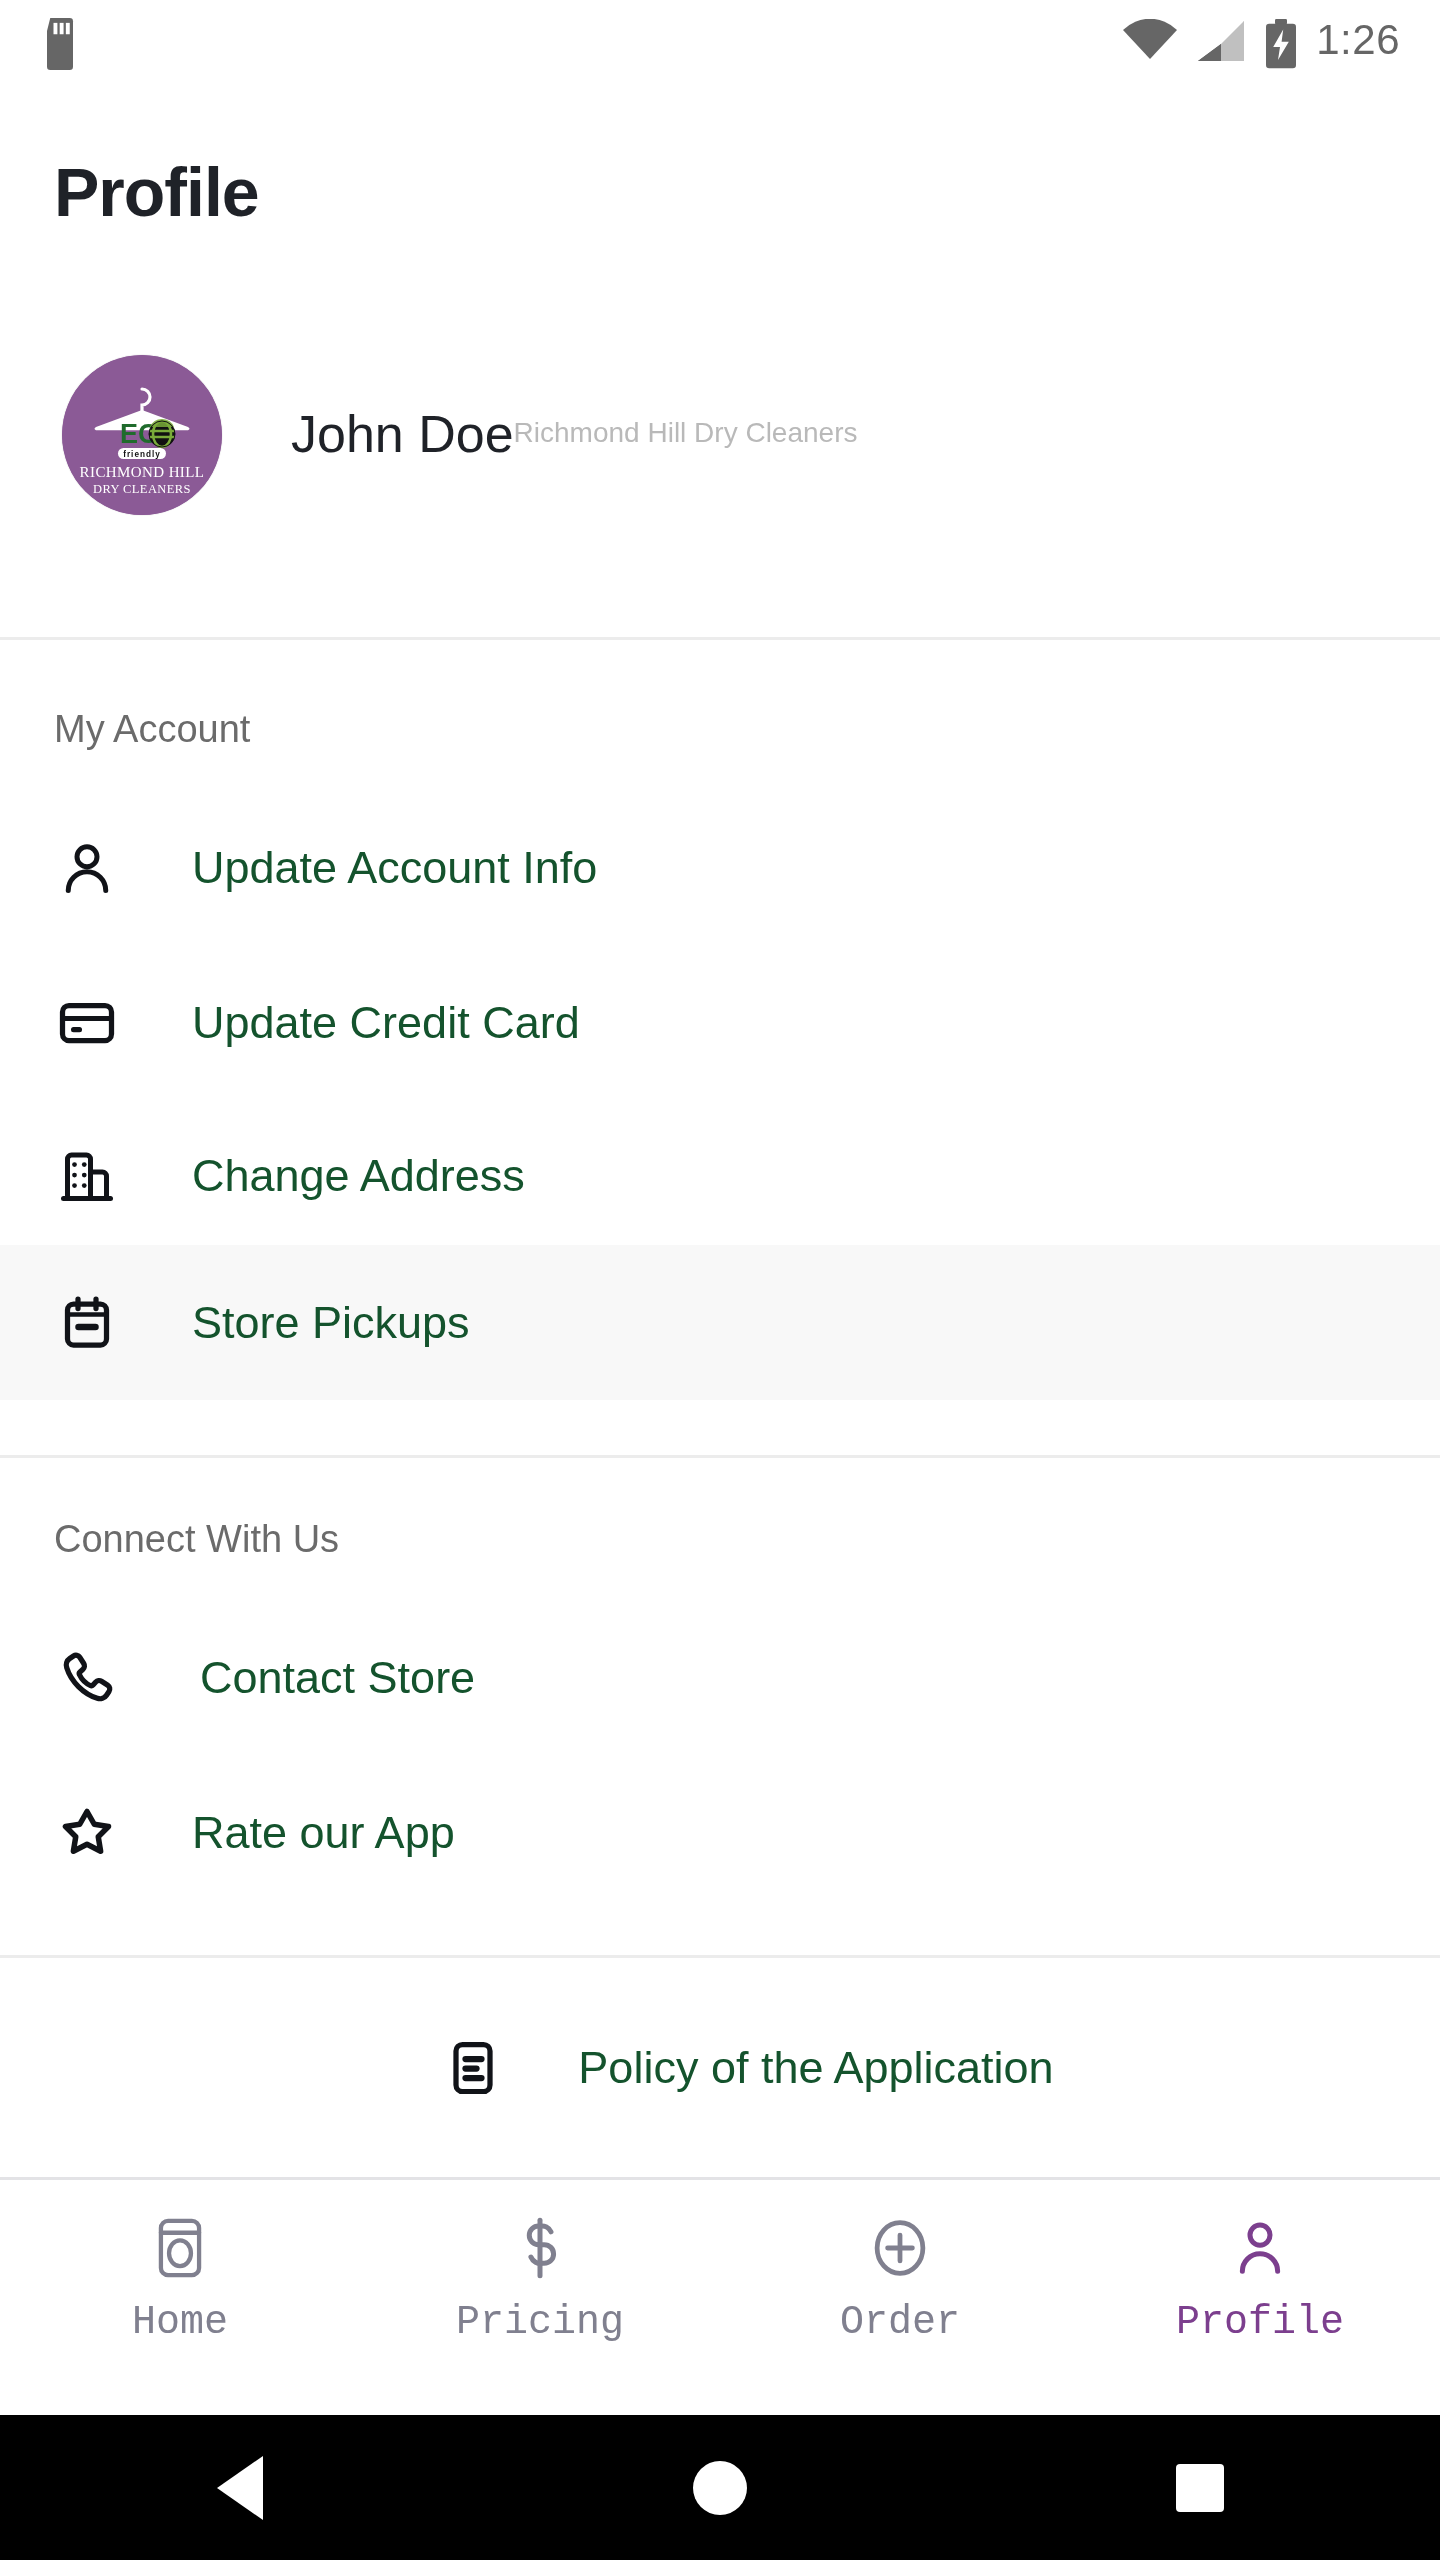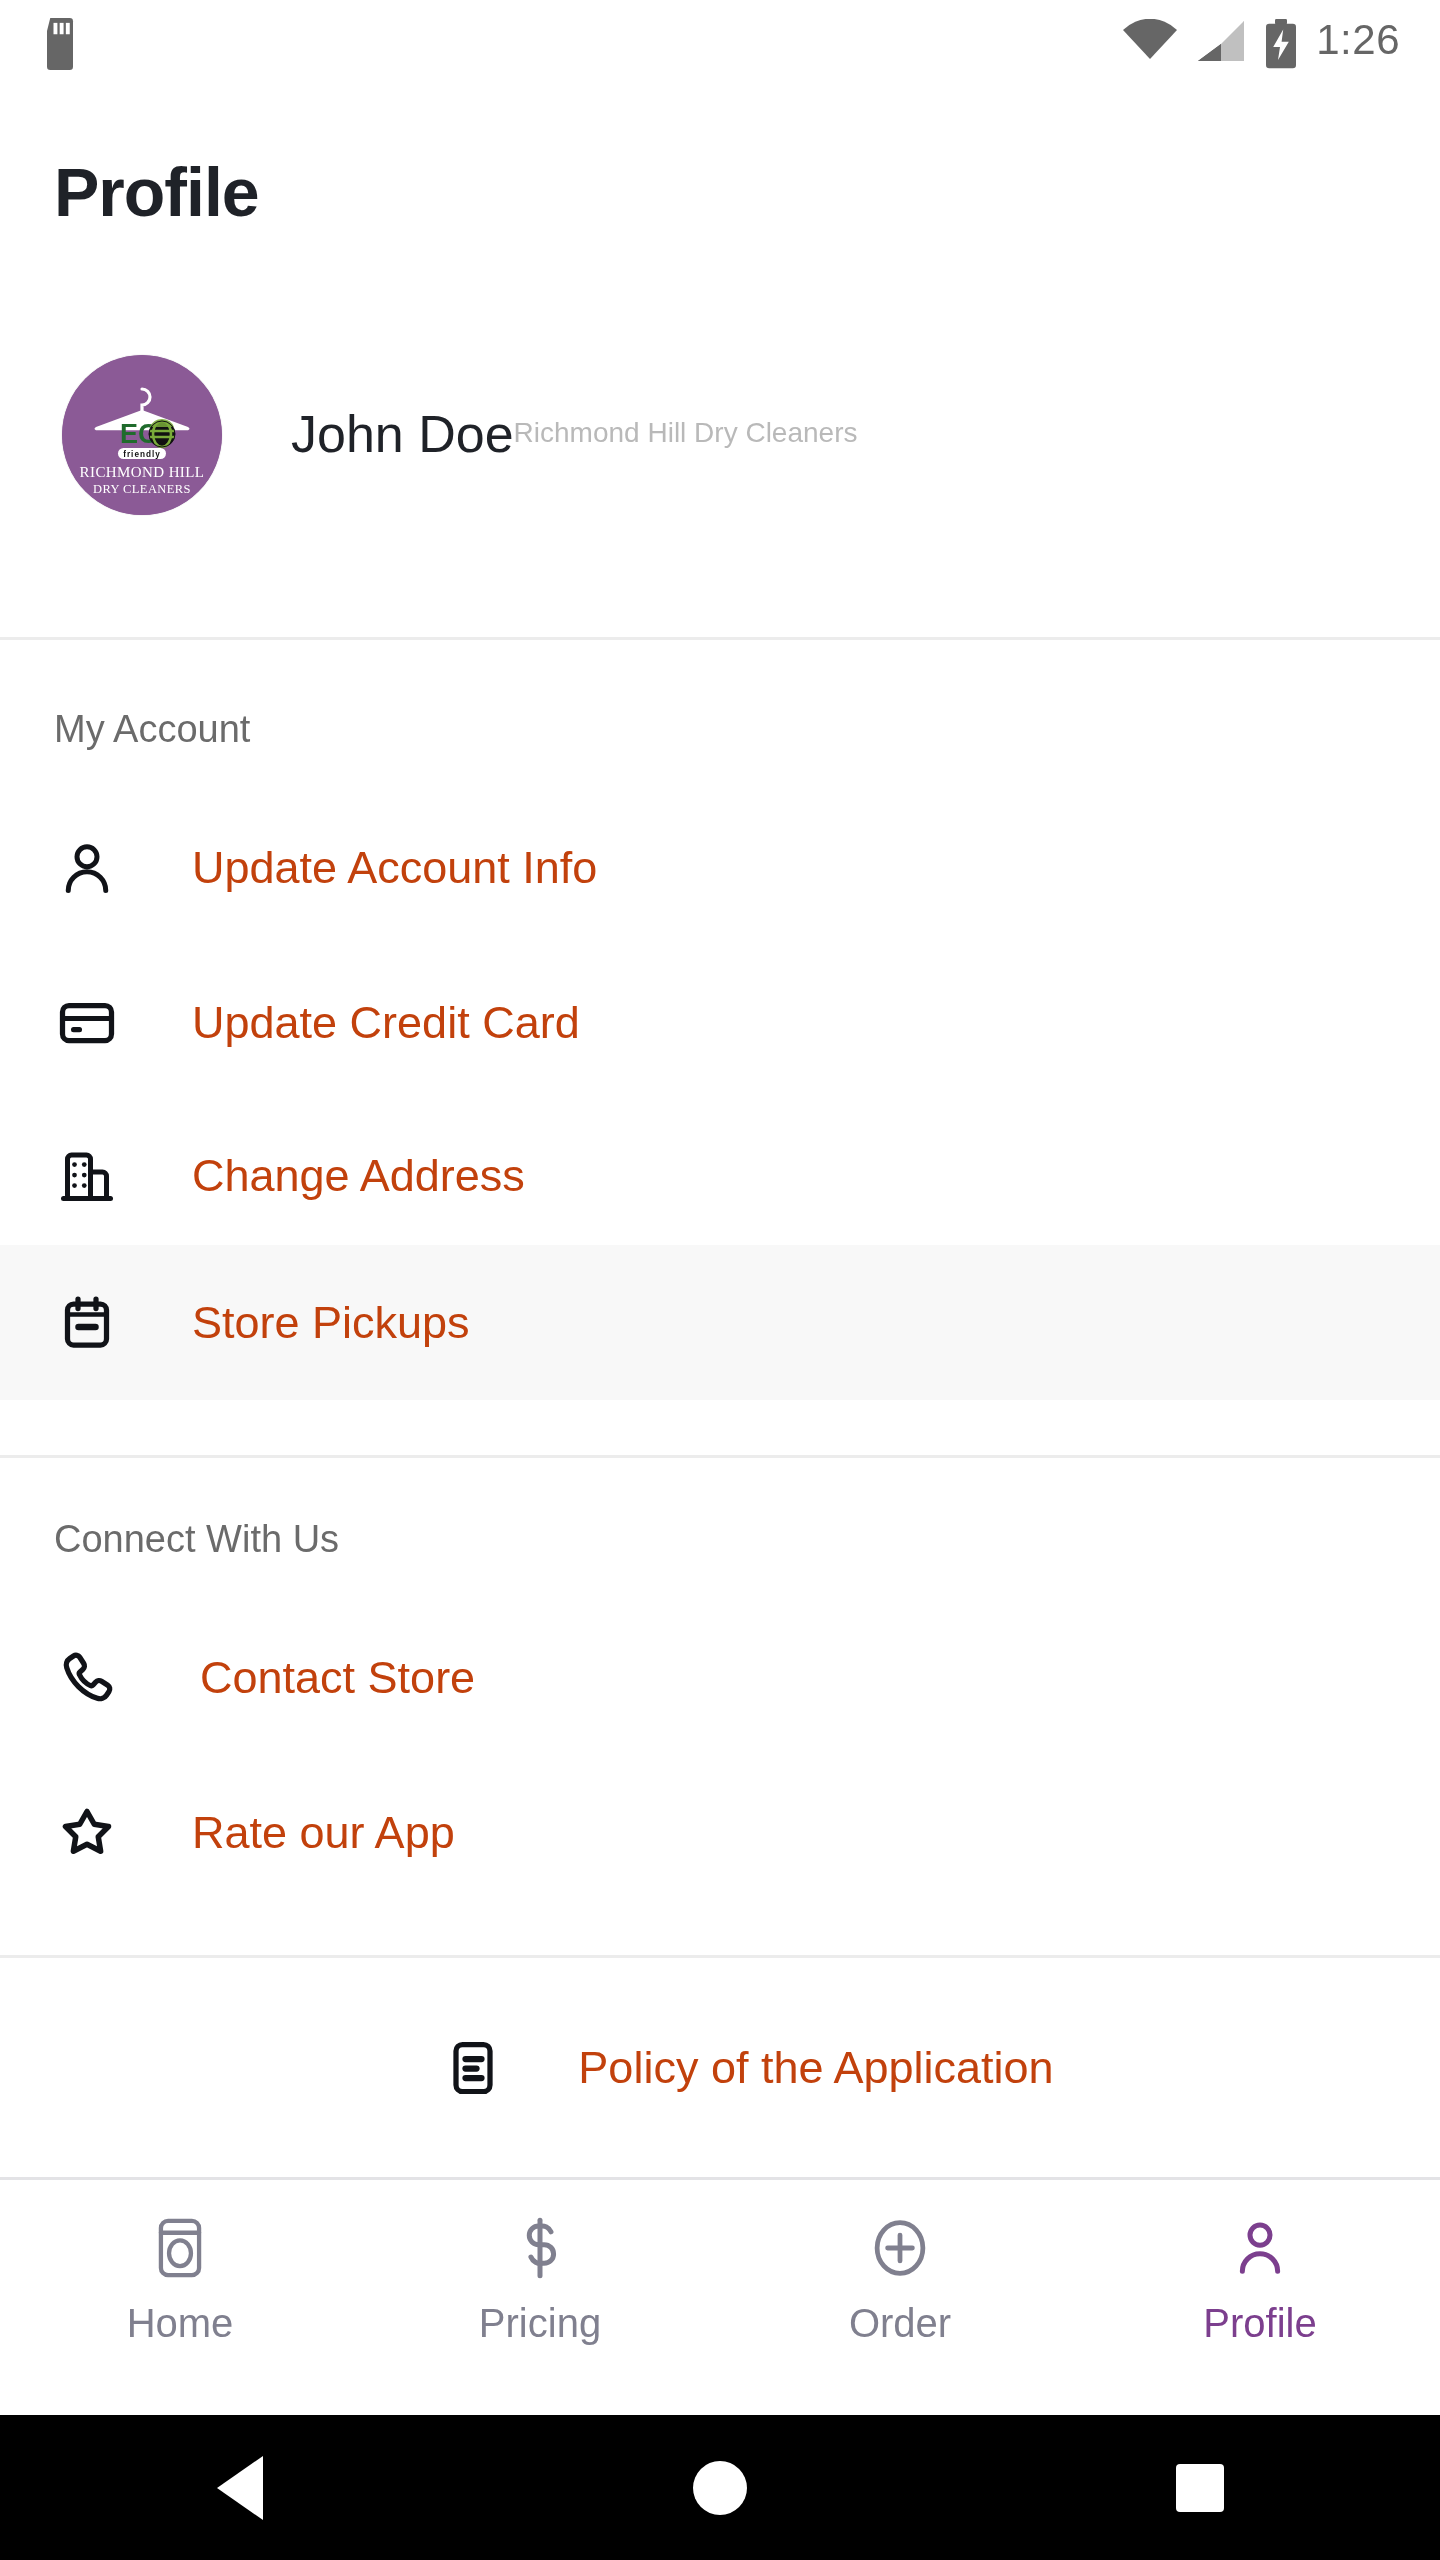--- a/index.html
+++ b/index.html
@@ -140,21 +140,21 @@
     height: 66px;
     flex: none;
     display: flex;
     align-items: center;
     justify-content: center;
   }
   .menu-icon svg { display: block; }
   .menu-label {
     margin-left: 72px;
     font-size: 45px;
-    color: #c2410c;
+    color: #14532d;
     line-height: 1;
   }
 
   .r1 { top: 790px; }
   .r2 { top: 945px; }
   .r3 { top: 1098px; }
   .r4 { top: 1245px; }
   .r5 { top: 1600px; gap: 8px; }
   .r6 { top: 1755px; }
   .r7 { top: 1990px; justify-content: center; }
@@ -171,20 +171,21 @@
     display: flex;
     box-sizing: border-box;
   }
   .tab {
     flex: 1 1 0;
     display: flex;
     flex-direction: column;
     align-items: center;
     justify-content: center;
     gap: 22px;
+    font-family: Liberation Mono, monospace;
   }
   .tab-icon {
     width: 66px;
     height: 66px;
     display: flex;
     align-items: center;
     justify-content: center;
   }
   .tab-icon svg { display: block; }
   .tab-label {

